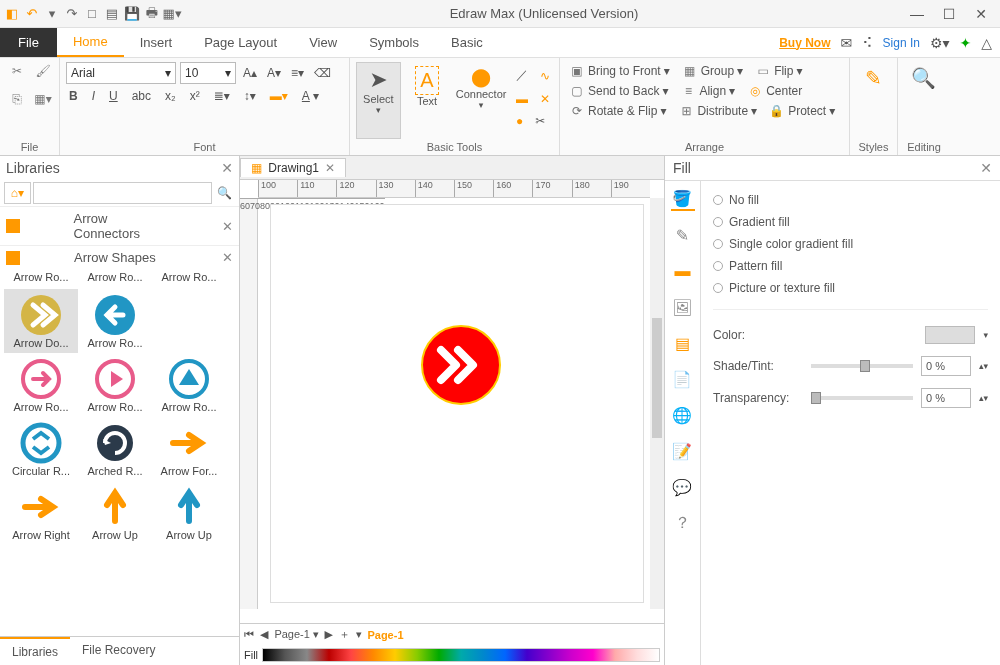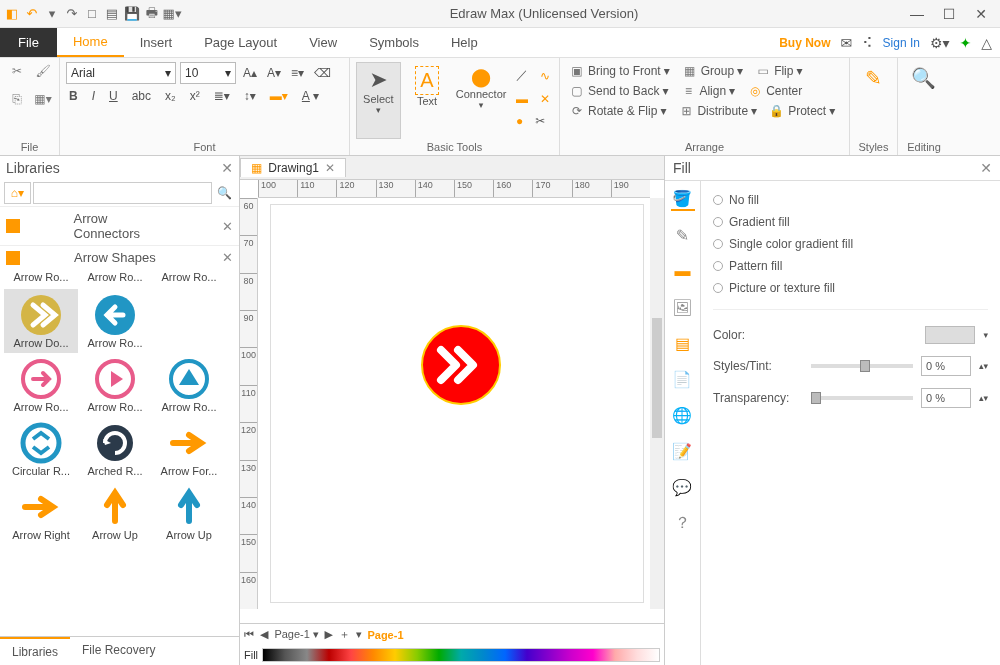--- a/index.html
+++ b/index.html
@@ -15,21 +15,21 @@
 .titlebar .winbtns span { width: 18px; text-align: center; color: #555; font-size: 14px; cursor: pointer; }
 
 
 .menubar { height: 30px; display: flex; align-items: stretch; border-bottom: 1px solid #e0e0e0; }
 .menubar .filebtn { background: #333; color: #fff; padding: 0 18px; display: flex; align-items: center; font-size: 13px; }
 .menubar .tabs { display: flex; }
 .menubar .tab { padding: 0 16px; display: flex; align-items: center; color: #555; font-size: 13px; cursor: pointer; }
 .menubar .tab.active { color: #f90; border-bottom: 2px solid #f90; }
 .menubar .spacer { flex: 1; }
 .menubar .right { display: flex; align-items: center; gap: 10px; padding-right: 8px; }
-.menubar .right .buy { color: #f90; font-weight: bold; cursor: pointer; }
+.menubar .right .buy { color: #f90; font-weight: bold; cursor: pointer; text-decoration: underline; }
 .menubar .right .ico { font-size: 14px; color: #555; cursor: pointer; }
 .menubar .right .signin { color: #287ad6; cursor: pointer; }
 
 
 .ribbon { height: 98px; display: flex; border-bottom: 1px solid #ccc; background: #fafafa; }
 .ribgrp { border-right: 1px solid #ddd; padding: 4px 6px 2px 6px; display: flex; flex-direction: column; }
 .ribgrp .body { flex: 1; display: flex; gap: 4px; }
 .ribgrp .label { text-align: center; font-size: 11px; color: #666; padding-top: 2px; }
 .ribbtn { display: flex; align-items: center; gap: 3px; font-size: 12px; color: #555; padding: 1px 3px; cursor: pointer; }
 .ribbtn .ico { width: 16px; height: 16px; display: inline-flex; align-items: center; justify-content: center; color: #777; }
@@ -58,21 +58,21 @@
 .lp-foot .ftab { padding: 6px 12px; font-size: 12px; color: #555; cursor: pointer; }
 .lp-foot .ftab.active { border-top: 2px solid #f90; }
 
 
 .canvaswrap { flex: 1; display: flex; flex-direction: column; border-right: 1px solid #ccc; min-width: 0; }
 .dtabs { height: 24px; display: flex; align-items: center; border-bottom: 1px solid #ccc; background: #f0f0f0; }
 .dtab { background: #fff; border: 1px solid #ccc; border-bottom: none; padding: 2px 10px; font-size: 12px; display: flex; align-items: center; gap: 6px; }
 .canvasarea { flex: 1; position: relative; background: #fff; overflow: hidden; }
 .ruler-h { position: absolute; top: 0; left: 18px; right: 14px; height: 18px; background: #f4f4f4; border-bottom: 1px solid #ccc; display: flex; font-size: 9px; color: #666; }
 .ruler-h span { width: 40px; border-left: 1px solid #aaa; padding-left: 2px; }
-.ruler-v { position: absolute; top: 18px; left: 0; width: 18px; bottom: 14px; background: #f4f4f4; border-right: 1px solid #ccc; display: flex; flex-direction: column; font-size: 9px; color: #666; }
+.ruler-v { position: absolute; top: 18px; left: 0; width: 18px; bottom: 14px; background: #f4f4f4; border-right: 1px solid #ccc; display: flex; flex-direction: row; font-size: 9px; color: #666; }
 .ruler-v span { height: 40px; border-top: 1px solid #aaa; padding-top: 2px; text-align: center; }
 .page { position: absolute; left: 30px; top: 24px; right: 20px; bottom: 20px; background: #fff; border: 1px solid #ddd; }
 .redshape { position: absolute; left: 150px; top: 120px; width: 80px; height: 80px; border-radius: 50%; background: #f00; border: 2px solid #fc0; display: flex; align-items: center; justify-content: center; }
 .scroll-v { position: absolute; right: 0; top: 18px; width: 14px; bottom: 14px; background: #f0f0f0; }
 .scroll-v .thumb { position: absolute; left: 2px; right: 2px; top: 120px; height: 120px; background: #ccc; }
 .pagetabs { height: 22px; display: flex; align-items: center; border-top: 1px solid #ccc; font-size: 11px; color: #555; gap: 6px; padding-left: 4px; }
 .pagetabs .pcur { color: #f90; font-weight: bold; }
 .fillbar { height: 20px; display: flex; align-items: center; padding: 0 4px; font-size: 11px; }
 .colorstrip { flex: 1; height: 14px; margin-left: 4px; background: linear-gradient(90deg,#000,#555,#888,#b00,#f44,#f80,#fc0,#8c0,#0a0,#0aa,#08c,#06f,#40c,#80c,#c0c,#f0c,#faa,#fdd,#fff); border: 1px solid #ccc; }
 
@@ -120,21 +120,21 @@
 </div>
 
 <div class="menubar">
   <div class="filebtn">File</div>
   <div class="tabs">
     <div class="tab active">Home</div>
     <div class="tab">Insert</div>
     <div class="tab">Page Layout</div>
     <div class="tab">View</div>
     <div class="tab">Symbols</div>
-    <div class="tab">Help</div>
+    <div class="tab">Basic</div>
   </div>
   <div class="spacer"></div>
   <div class="right">
     <span class="buy">Buy Now</span>
     <span class="ico">✉</span>
     <span class="ico">⠪</span>
     <span class="signin">Sign In</span>
     <span class="ico">⚙▾</span>
     <span class="ico" style="color:#0a0">✦</span>
     <span class="ico">△</span>
@@ -524,21 +524,21 @@
             </div>
           </div>
         <hr style="margin:10px 0;border:none;border-top:1px solid #eee">
         <div class="proprow">
           <span class="plabel">Color:</span>
           <span style="flex:1"></span>
           <div class="colorbox"></div>
           <span style="font-size:9px;cursor:pointer">▾</span>
         </div>
         <div class="proprow">
-          <span class="plabel">Styles/Tint:</span>
+          <span class="plabel">Shade/Tint:</span>
           <div class="slider">
               <div class="knob" style="left:48%"></div>
             </div>
           <div class="numbox">0 %</div>
           <span style="font-size:9px">▴▾</span>
         </div>
         <div class="proprow">
           <span class="plabel">Transparency:</span>
           <div class="slider">
               <div class="knob" style="left:0"></div>

